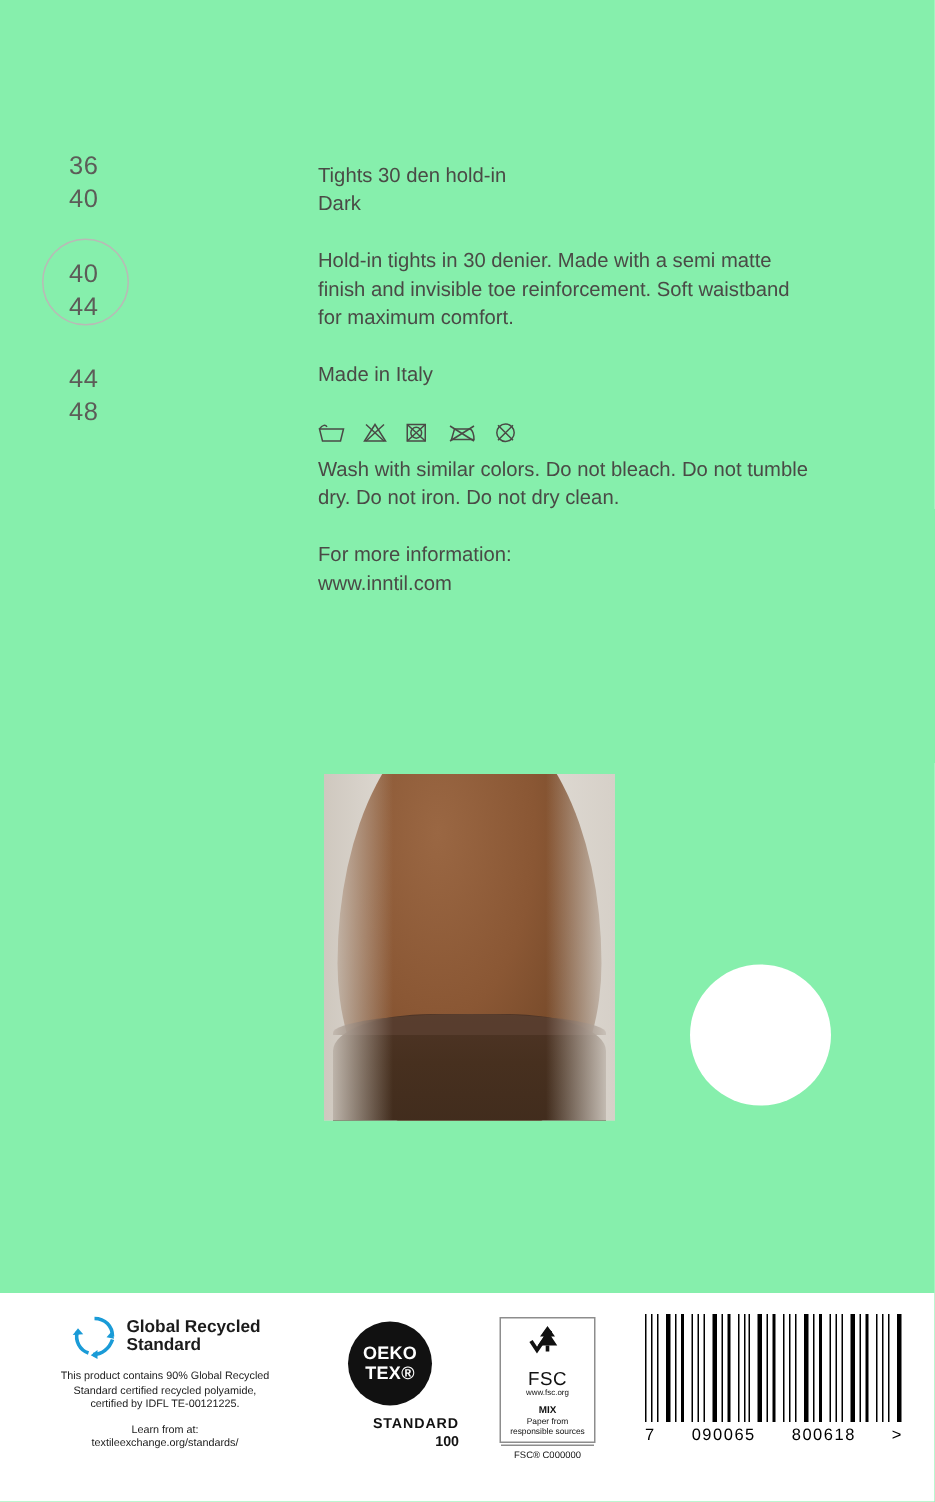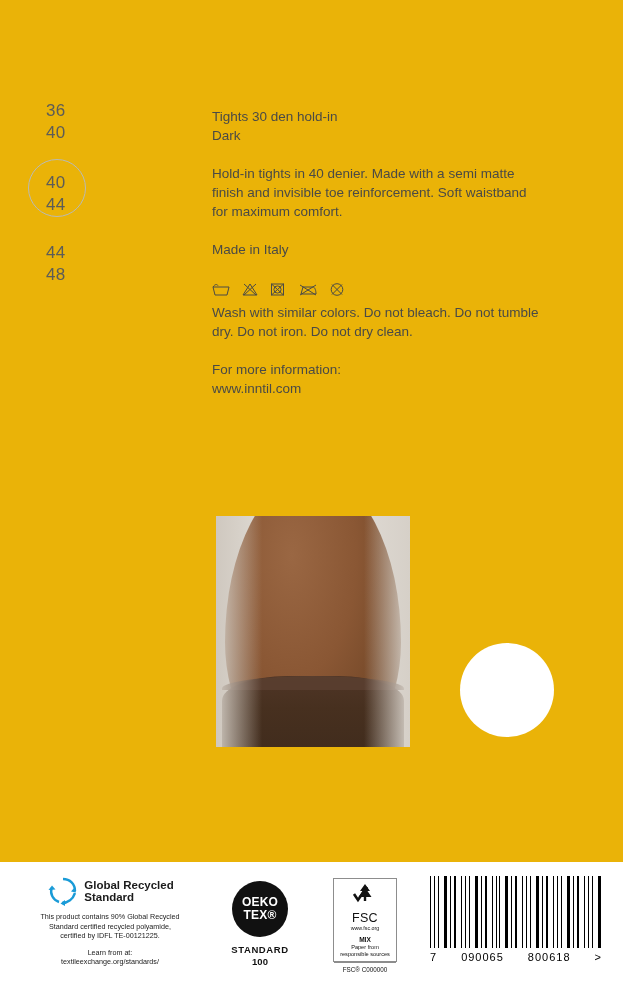--- a/index.html
+++ b/index.html
@@ -10,21 +10,21 @@
     width: 623px;
     height: 1001px;
     background: #ffffff;
     font-family: "Liberation Sans", sans-serif;
     overflow: hidden;
   }
   .page {
     position: relative;
     width: 623px;
     height: 1001px;
-    background: #eab308;
+    background: #86efac;
     overflow: hidden;
   }
 
   
   .size-col {
     position: absolute;
     left: 46px;
     top: 100px;
     width: 70px;
     color: #5c5c58;
@@ -196,21 +196,21 @@
     color: #1b1b1b;
     line-height: 9.6px;
     margin-top: 7px;
   }
 
   .oeko {
     position: absolute;
     left: 214px;
     top: 19px;
     width: 92px;
-    text-align: center;
+    text-align: right;
   }
   .oeko .badge {
     width: 56px;
     height: 56px;
     margin: 0 auto 7px auto;
     border-radius: 50%;
     background: #111111;
     color: #ffffff;
     display: flex;
     flex-direction: column;
@@ -338,21 +338,21 @@
       <span class="size-num">48</span>
     </div>
   </div>
 
   <div class="info">
     <p>
       <span class="line">Tights 30 den hold-in</span>
       <span class="line">Dark</span>
     </p>
     <p>
-      <span class="line">Hold-in tights in 40 denier. Made with a semi matte</span>
+      <span class="line">Hold-in tights in 30 denier. Made with a semi matte</span>
       <span class="line">finish and invisible toe reinforcement. Soft waistband</span>
       <span class="line">for maximum comfort.</span>
     </p>
     <p>
       <span class="line">Made in Italy</span>
     </p>
 
     <div class="care-symbols">
       
       <svg width="18" height="15" viewBox="0 0 18 15">

